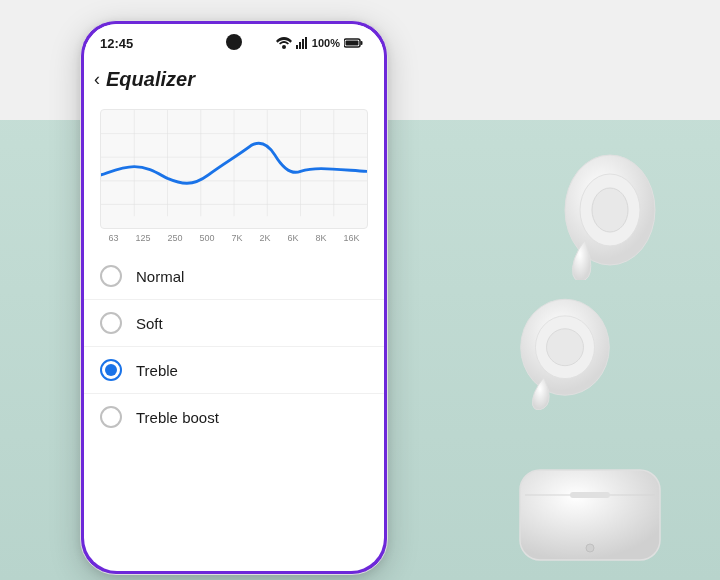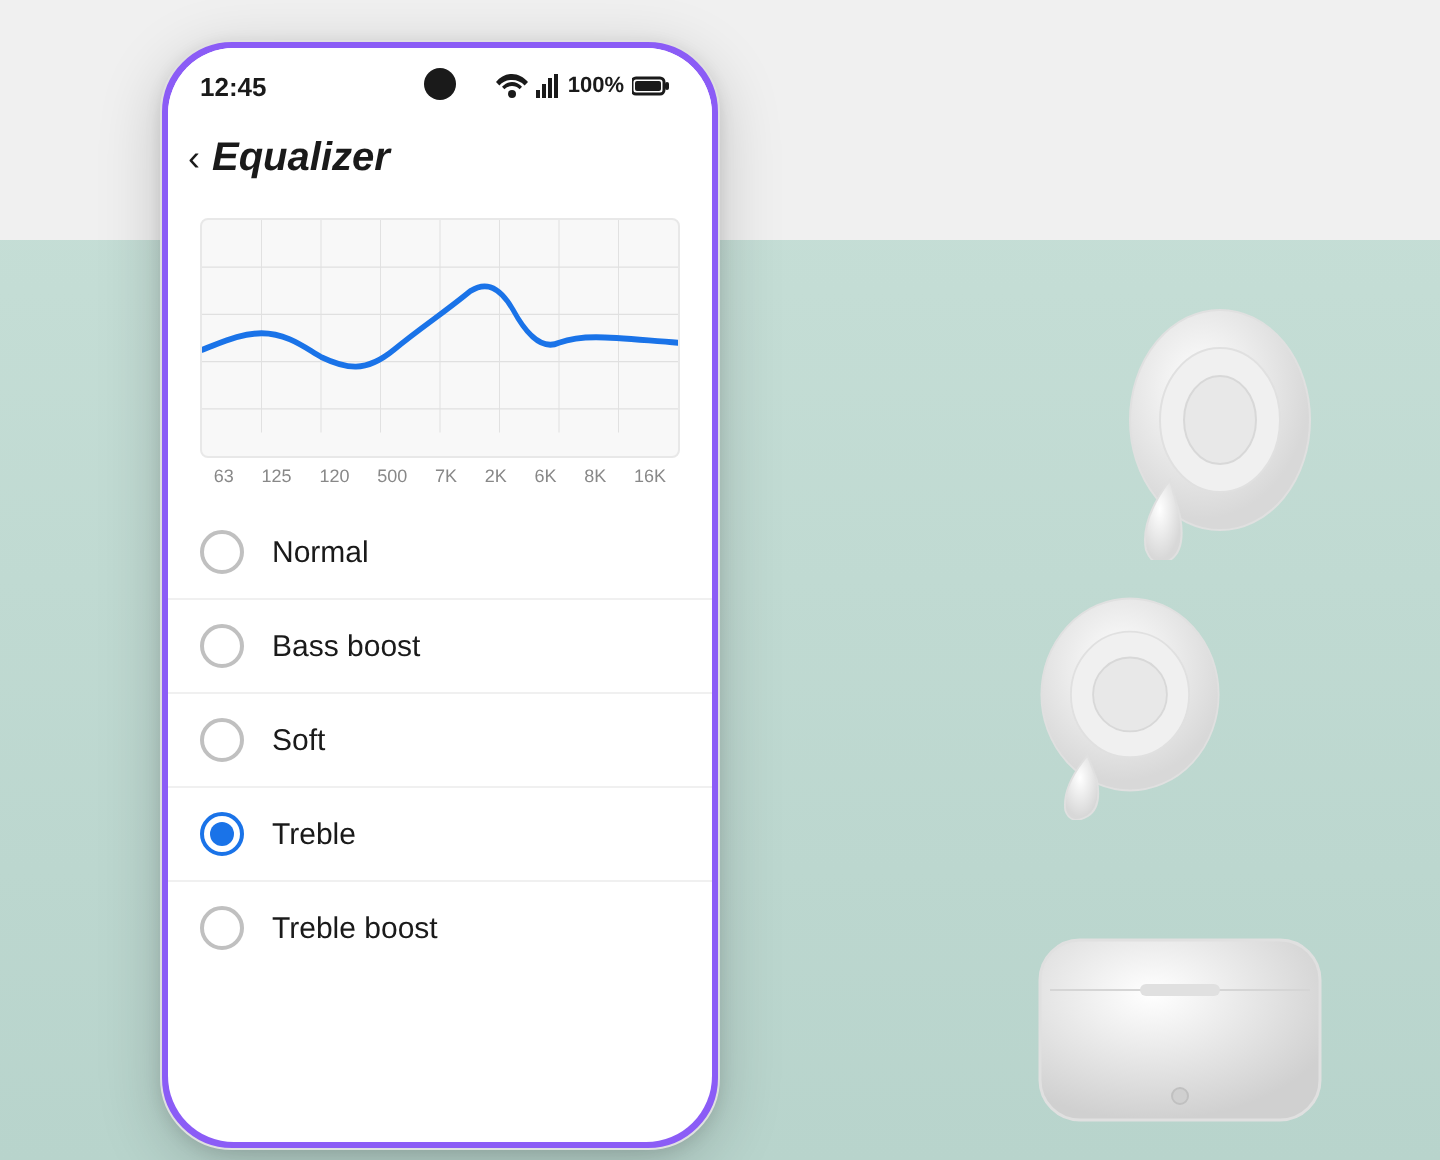--- a/index.html
+++ b/index.html
@@ -30,23 +30,23 @@
       width: 720px;
       height: 120px;
       background: #f0f0f0;
     }
 
     
     .phone {
       position: absolute;
       left: 80px;
       top: 20px;
-      width: 280px;
+      width: 308px;
       height: 555px;
-      background: #8b5cf6;
+      background: #6d28d9;
       border-radius: 36px;
       box-shadow: 0 8px 32px rgba(0,0,0,0.18), 0 2px 8px rgba(0,0,0,0.10);
       overflow: hidden;
       border: 1px solid #e0e0e0;
       z-index: 10;
     }
 
     .phone-inner {
       position: absolute;
       top: 3px; left: 3px; right: 3px; bottom: 3px;
@@ -273,40 +273,36 @@
         <line x1="186" y1="0" x2="186" y2="90" stroke="#e0e0e0" stroke-width="0.5"></line>
         <line x1="217" y1="0" x2="217" y2="90" stroke="#e0e0e0" stroke-width="0.5"></line>
 
         <path d="M0,55 C10,52 20,48 31,48 C45,48 55,55 62,58 C75,63 85,65 100,55 C115,45 125,40 140,30 C148,26 155,28 162,38 C170,50 178,55 186,52 C200,48 215,50 248,52" fill="none" stroke="#1a73e8" stroke-width="2.5" stroke-linecap="round"></path>
       </svg>
     </div>
 
     <div class="eq-labels">
       <span class="eq-label">63</span>
       <span class="eq-label">125</span>
-      <span class="eq-label">120</span>
+      <span class="eq-label">250</span>
       <span class="eq-label">500</span>
       <span class="eq-label">7K</span>
       <span class="eq-label">2K</span>
       <span class="eq-label">6K</span>
       <span class="eq-label">8K</span>
       <span class="eq-label">16K</span>
     </div>
 
     <div class="eq-list">
 
       <div class="eq-item">
         <div class="radio-outer"></div>
         <span class="eq-item-label">Normal</span>
       </div>
 
-      <div class="eq-item">
-        <div class="radio-outer"></div>
-        <span class="eq-item-label">Bass boost</span>
-      </div>
 
       <div class="eq-item">
         <div class="radio-outer"></div>
         <span class="eq-item-label">Soft</span>
       </div>
 
       <div class="eq-item">
         <div class="radio-outer selected">
           <div class="radio-inner"></div>
         </div>

